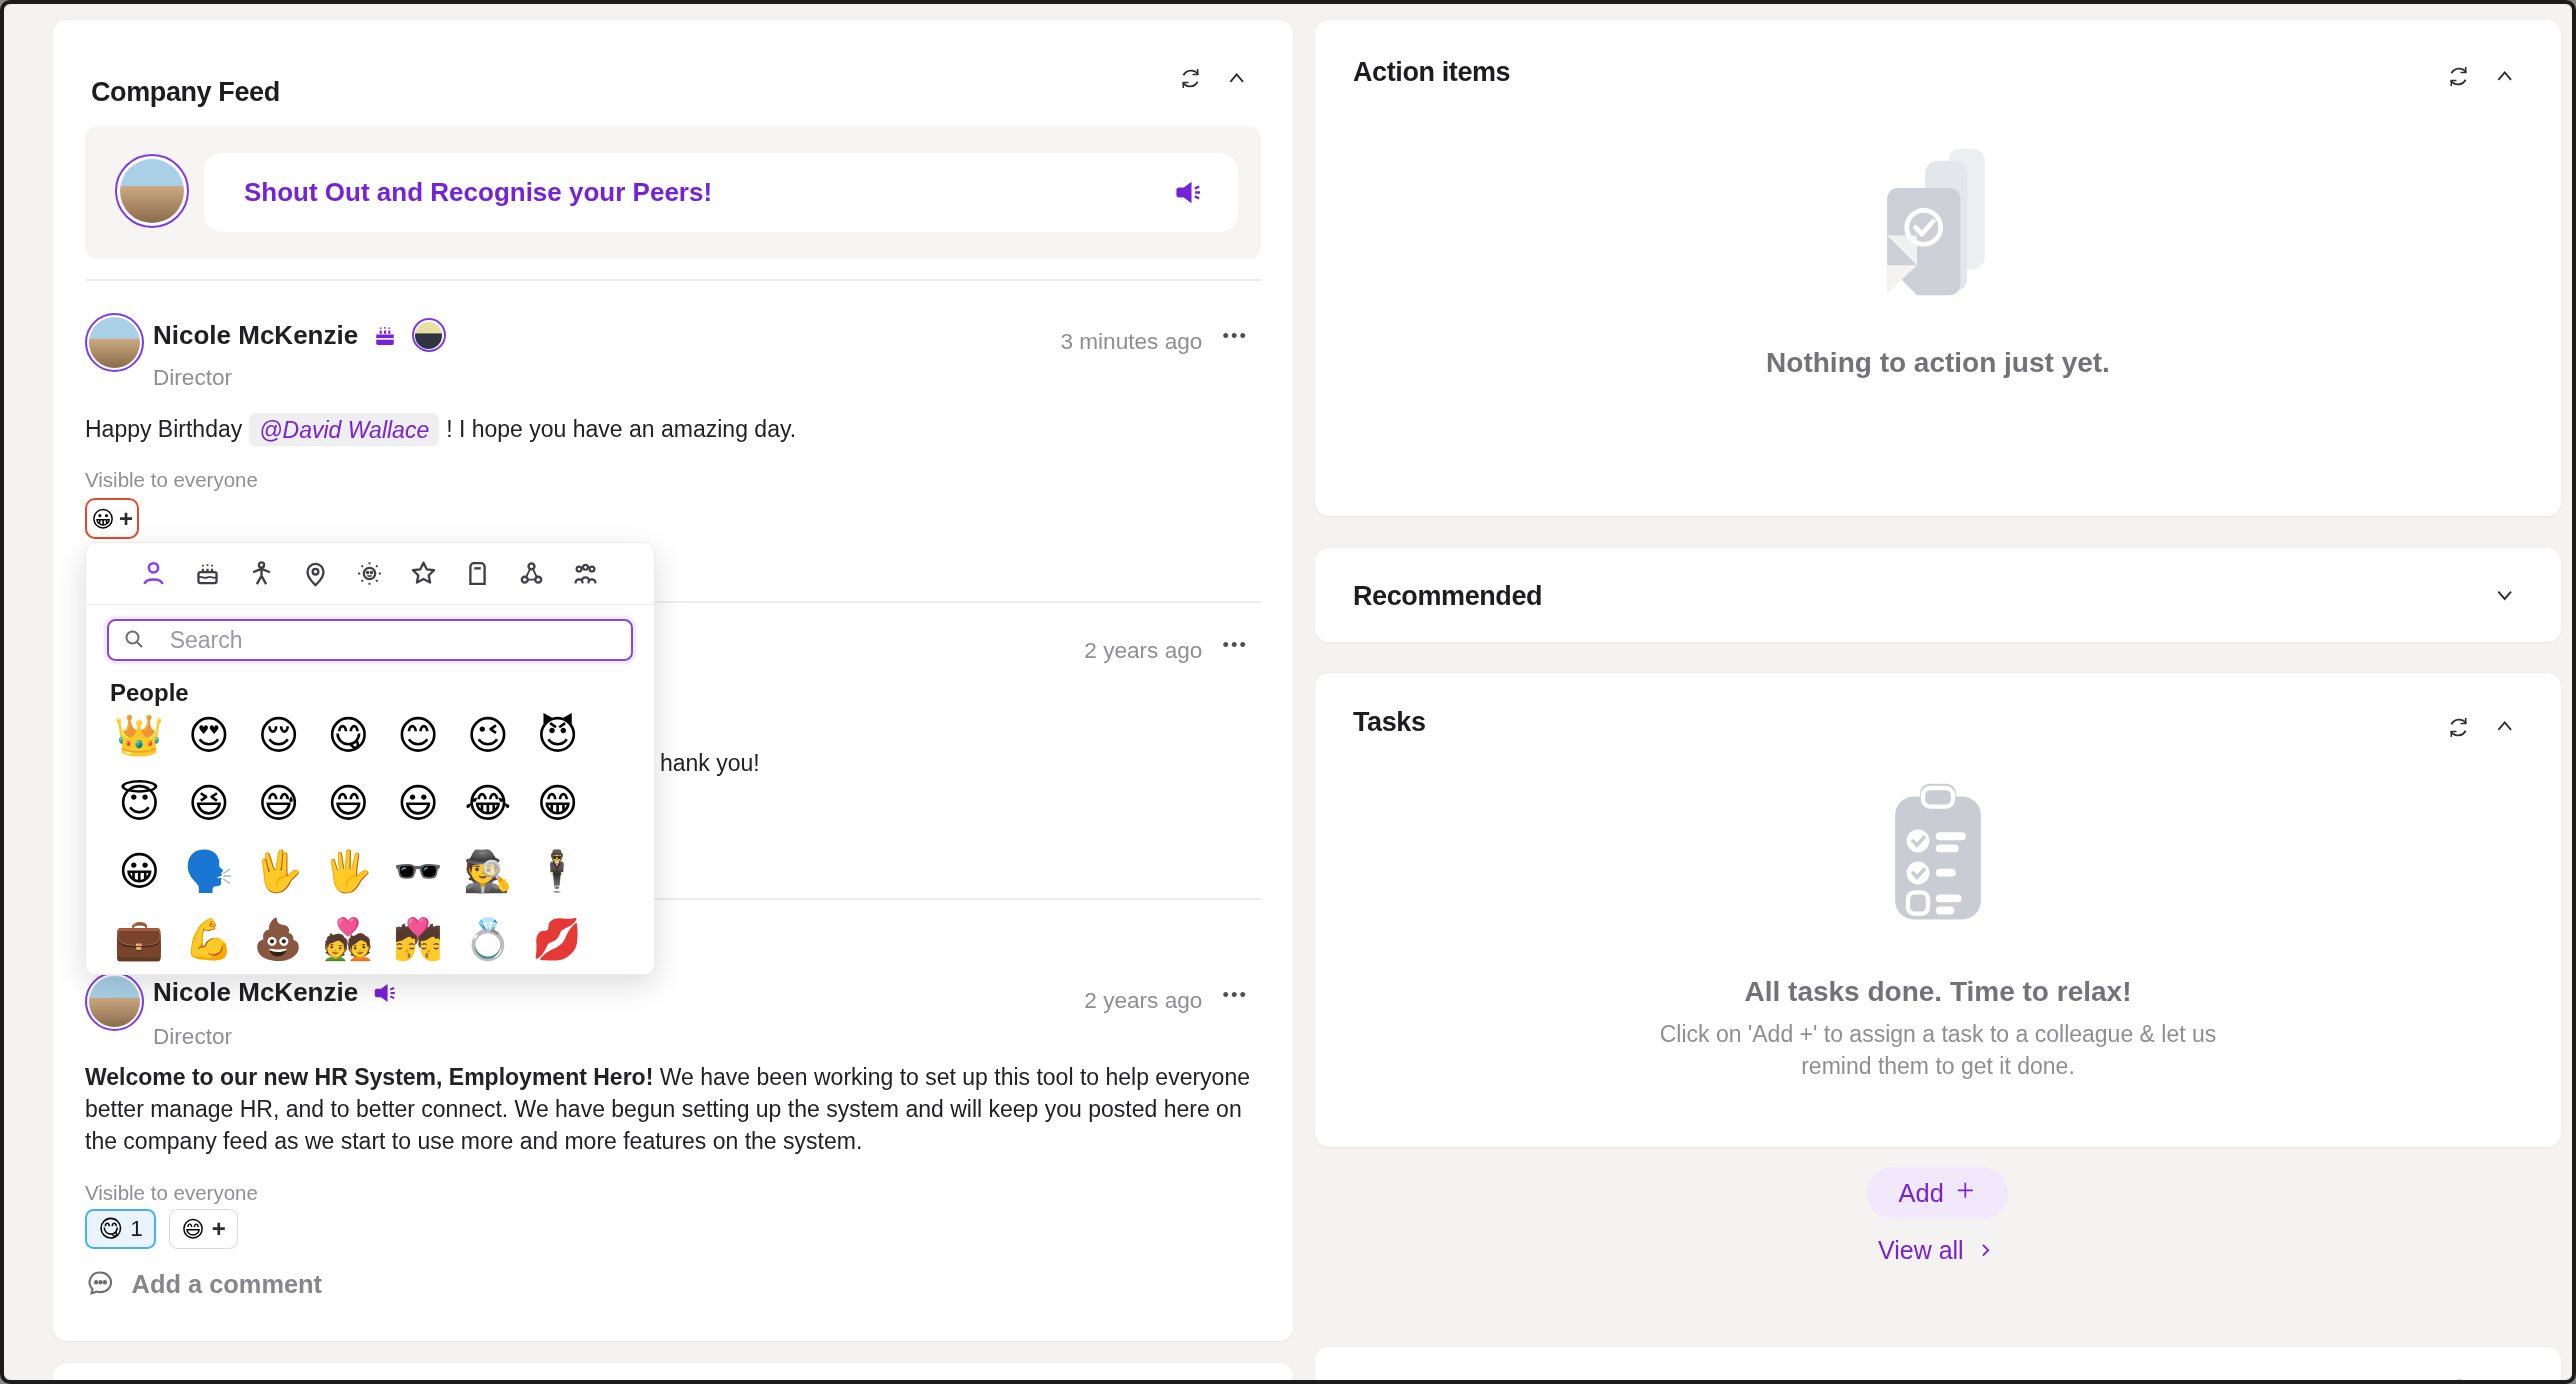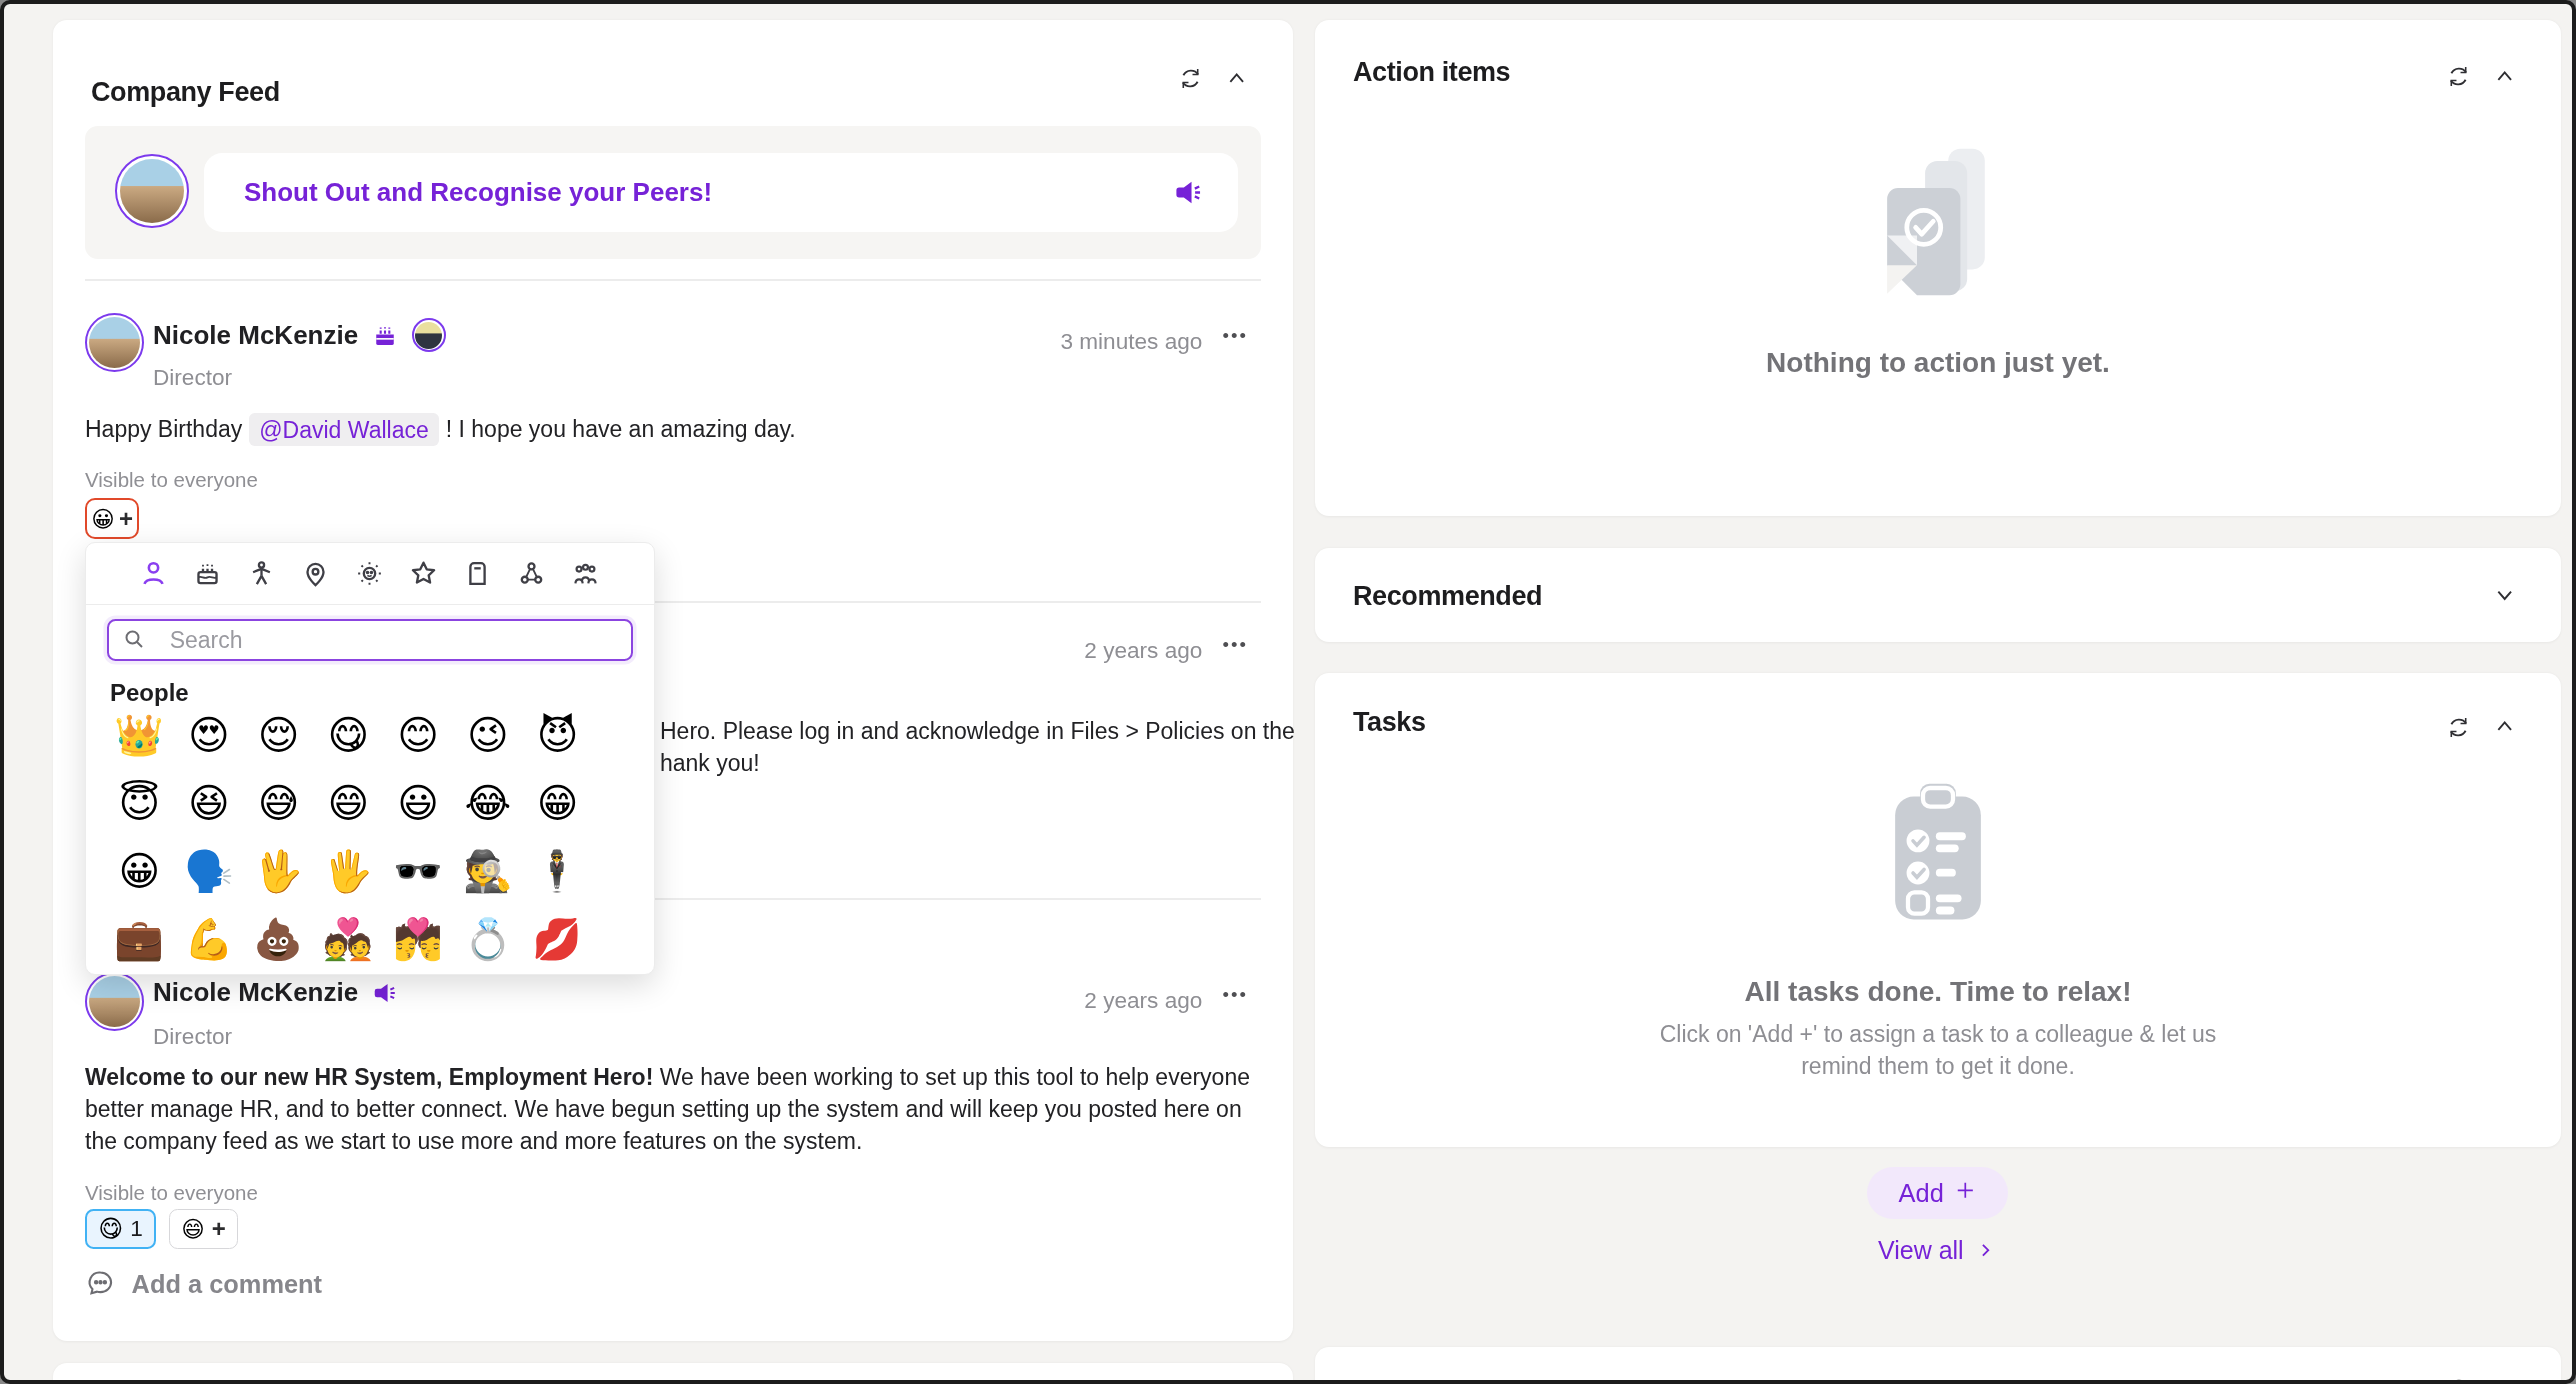--- a/index.html
+++ b/index.html
@@ -31,21 +31,21 @@
   .name-row{position:absolute;left:100px;display:flex;align-items:center;gap:12.7px;}
   .post-name{font-size:26px;font-weight:600;color:#202023;}
   .badge-icon{width:28px;height:28px;}
   .mini-avatar{width:34px;height:34px;border:2.1px solid #7c3aed;}
   .mini-avatar .avatar{width:27px;height:27px;background:linear-gradient(180deg,#e9df9e 0%,#e9df9e 42%,#2e3440 43%,#2e3440 100%);}
   .post-meta{position:absolute;right:45px;display:flex;align-items:center;gap:20px;}
   .post-time{font-size:22.6px;color:#8e8e93;}
   .dots{font-size:18.4px;letter-spacing:2.1px;color:#4f4f53;line-height:1;cursor:pointer;background:none;border:none;padding:0 0 10px 0;}
   .post-role{position:absolute;left:100px;font-size:22.6px;color:#8e8e93;}
   .post-body{position:absolute;left:32px;width:1176px;font-size:23px;line-height:32px;color:#222225;}
-  .mention{background:#efeef0;color:#7622d7;padding:3.5px 10px;border-radius:5.7px;margin:0 7px;cursor:pointer;}
+  .mention{background:#efeef0;color:#7622d7;padding:3.5px 10px;border-radius:5.7px;margin:0 7px;cursor:pointer;font-style:italic;}
   .visible-to{position:absolute;left:32px;font-size:20.5px;color:#8f8f94;}
 
   .react-trigger{position:absolute;left:32px;top:478px;width:54px;height:41px;background:#fff;border:2.8px solid #e1492a;border-radius:10px;display:flex;align-items:center;justify-content:center;gap:4.2px;cursor:pointer;}
   .mono-emoji{filter:grayscale(1) contrast(1.15);font-size:22.6px;line-height:1;font-family:"DejaVu Sans",sans-serif;}
   .plus-glyph{font-size:24px;font-weight:bold;color:#2c2c2e;line-height:1;}
 
   .frag{position:absolute;font-size:23px;color:#222225;white-space:nowrap;}
 
   
   .chips{position:absolute;left:32px;top:1189px;display:flex;gap:12.7px;align-items:center;}
@@ -159,21 +159,20 @@
     <button class="react-trigger">
       <span class="mono-emoji">😀</span>
       <span class="plus-glyph">+</span>
     </button>
 
     <div class="divider" style="top:581px"></div>
     <div class="post-meta" style="top:616px">
       <span class="post-time">2 years ago</span>
       <button class="dots">•••</button>
     </div>
-    <div class="frag" style="left:607px;top:698px">Hero. Please log in and acknowledge in Files &gt; Policies on the</div>
     <div class="frag" style="left:607px;top:730px">hank you!</div>
     <div class="divider" style="top:878px"></div>
 
     <div class="avatar-ring post-avatar" style="top:952px">
         <div class="avatar"></div>
       </div>
     <div class="name-row" style="top:957px">
       <span class="post-name">Nicole McKenzie</span>
       <span class="badge-icon">
         <svg width="28" height="28" viewBox="0 0 24 24">

